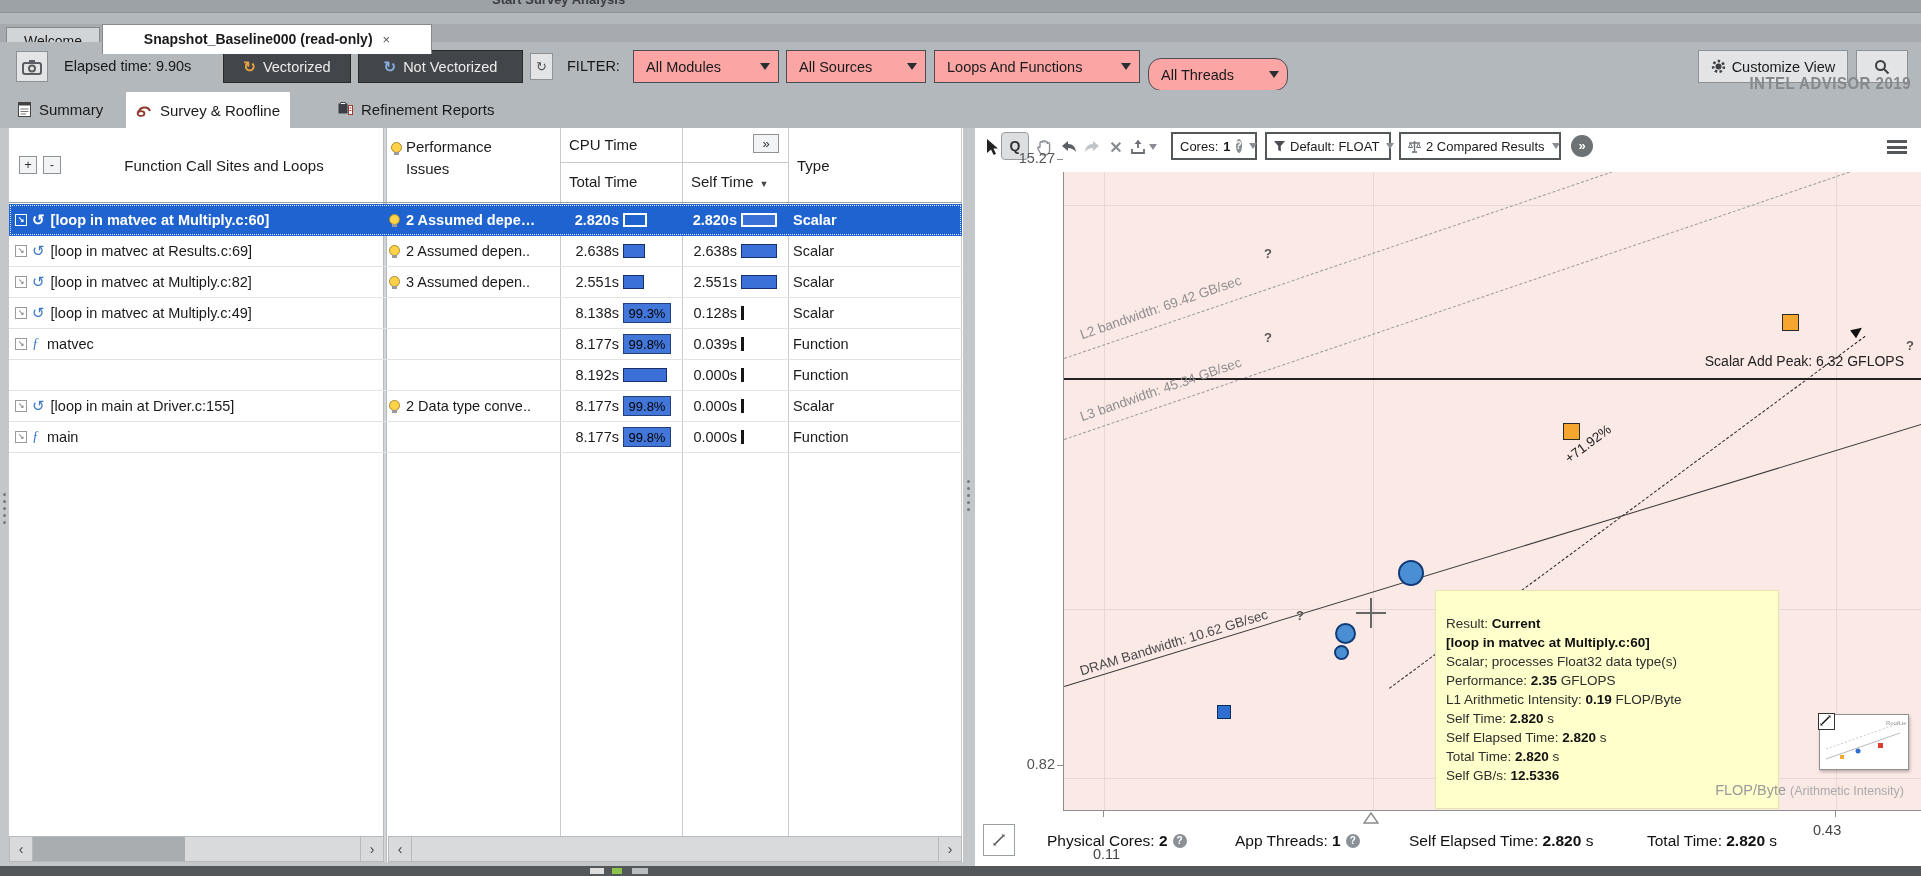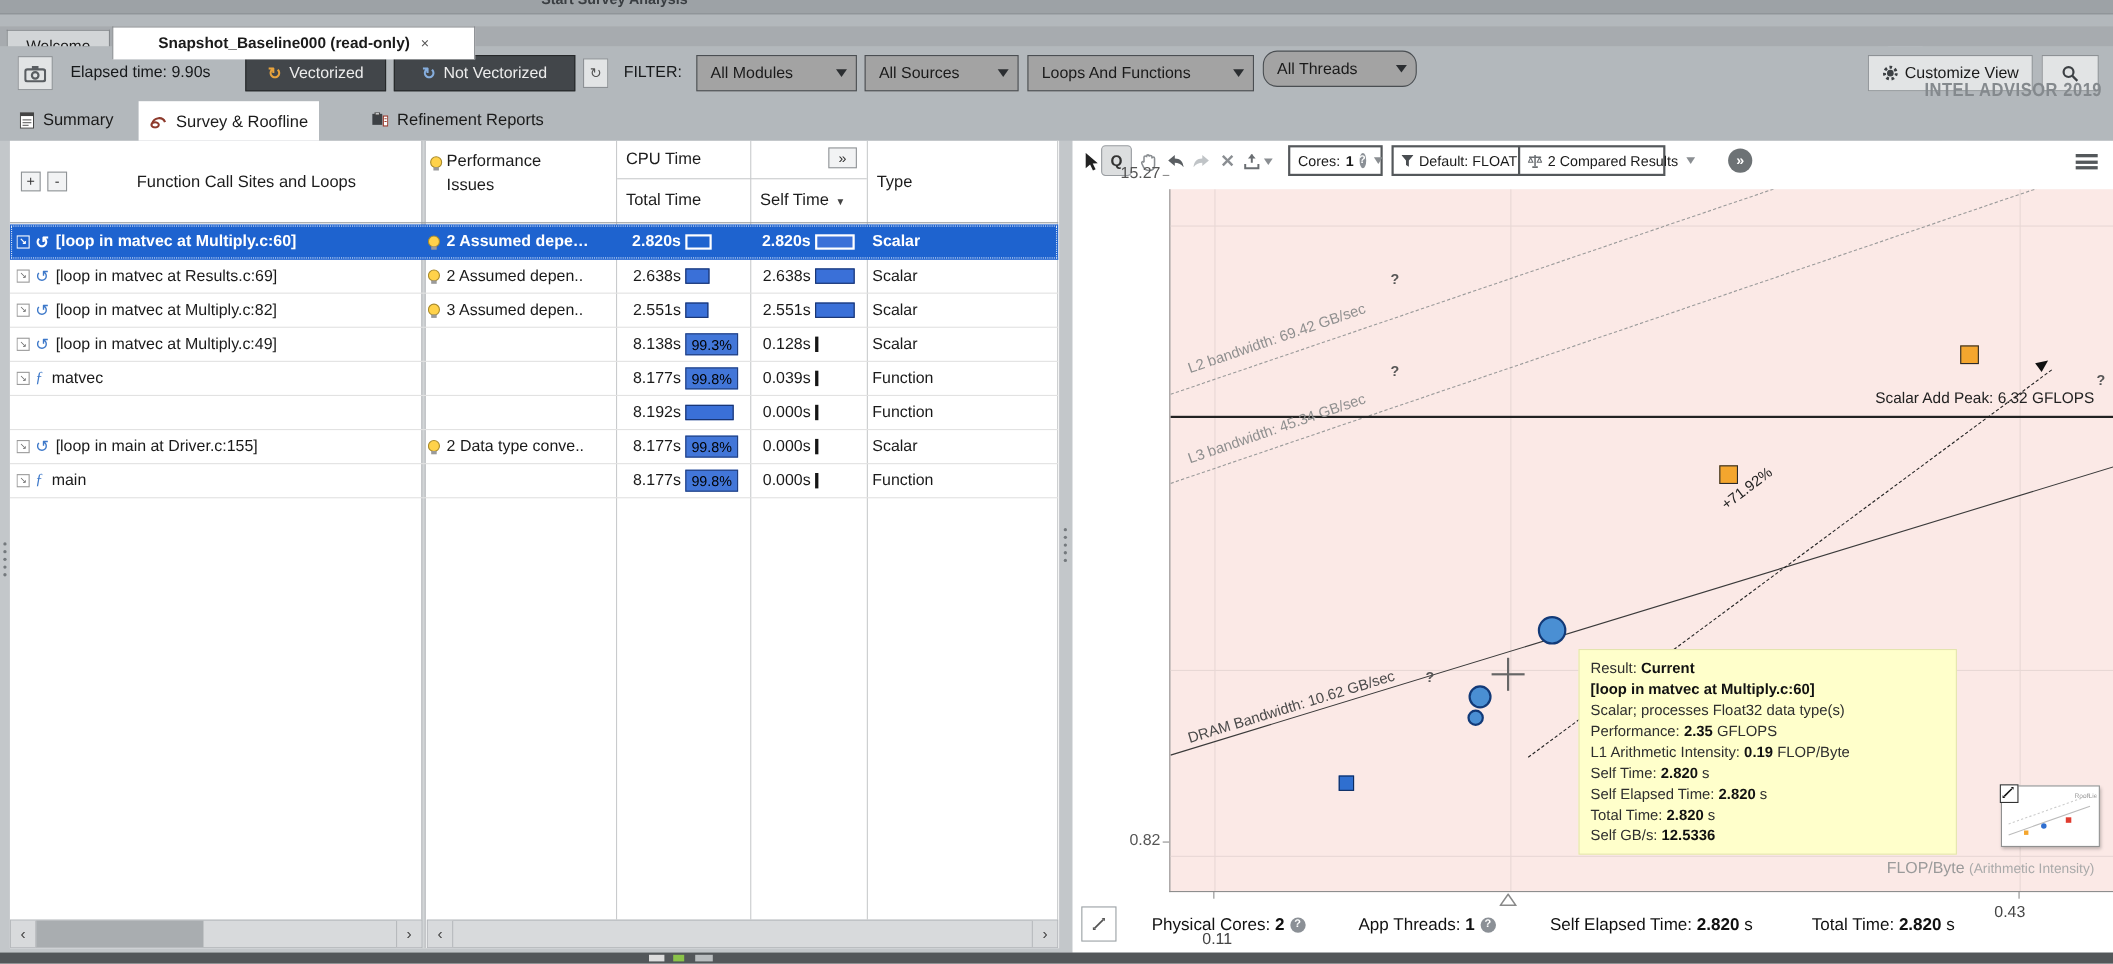--- a/index.html
+++ b/index.html
@@ -12,21 +12,21 @@
   .tab{position:absolute;box-sizing:border-box;border:1px solid #85898d;border-bottom:none;text-align:center;font-size:14px;background:#d2d5d7;}
   .tab.active{background:#fff;font-weight:bold;z-index:2;}
   .tab .close{font-weight:normal;color:#555;margin-left:10px;font-size:13px;}
   
   .toolbar{position:absolute;left:0;top:42px;width:100%;height:48px;background:#b3b8bc;}
   .hdrdeco{position:absolute;right:0;top:42px;width:420px;height:86px;overflow:hidden;pointer-events:none;}
   .chev{position:absolute;border:16px solid #bcc1c4;transform:rotate(45deg);background:transparent;}
   .btn-light{position:absolute;box-sizing:border-box;background:#e2e4e5;border:1px solid #8d9195;display:flex;align-items:center;justify-content:center;gap:6px;font-size:14.5px;}
   .btn-dark{position:absolute;box-sizing:border-box;background:#42464a;border:1px solid #26282a;color:#ececec;display:flex;align-items:center;justify-content:center;gap:7px;font-size:14.5px;}
   .tlabel{position:absolute;font-size:14.5px;color:#16181a;}
-  .dd{position:absolute;box-sizing:border-box;background:#a3a3a3;border:1px solid #4a4e52;display:flex;align-items:center;font-size:14.5px;padding:0 26px 0 12px;}
+  .dd{position:absolute;box-sizing:border-box;background:#fca5a5;border:1px solid #4a4e52;display:flex;align-items:center;font-size:14.5px;padding:0 26px 0 12px;}
   .dd .arr{position:absolute;right:8px;top:50%;margin-top:-4px;width:0;height:0;border-left:5px solid transparent;border-right:5px solid transparent;border-top:7px solid #2b2e31;}
   .glyph-orange{color:#e8a33d;font-size:15px;font-weight:bold;}
   .glyph-blue{color:#86aede;font-size:15px;font-weight:bold;}
   .watermark{position:absolute;right:10px;top:74px;font-size:15px;font-weight:bold;color:#84898d;letter-spacing:.5px;transform:scaleY(1.15);}
   
   .viewtabs{position:absolute;left:0;top:90px;width:100%;height:38px;background:#b3b8bc;}
   .vtab{position:absolute;top:5px;height:28px;display:flex;align-items:center;gap:8px;font-size:15px;padding:0 10px;}
   .vtab.active{top:2px;height:36px;background:#fff;}
   
   .main{position:absolute;left:0;top:128px;width:100%;height:738px;background:#c3c7ca;}
@@ -76,21 +76,21 @@
   .burger{position:absolute;top:12px;width:20px;height:14px;}
   .burger i{display:block;height:3px;background:#54585b;margin-bottom:2.5px;}
   .plot{position:absolute;left:88px;top:44px;width:857px;height:638px;background:#fbe9e6;border-left:1px solid #8e8e8e;border-bottom:1px solid #8e8e8e;overflow:hidden;}
   .gv{position:absolute;top:0;width:1px;height:100%;background:#e8d8d5;}
   .gh{position:absolute;left:0;height:1px;width:100%;background:#e8d8d5;}
   .roof{position:absolute;height:0;transform-origin:0 0;}
   .rlabel{position:absolute;transform-origin:0 0;font-size:13.5px;color:#8f8f8f;white-space:nowrap;}
   .qm{position:absolute;font-size:13px;font-weight:bold;color:#555;}
   .pt-c{position:absolute;border-radius:50%;background:#4a8fd3;border:2.5px solid #123a78;box-sizing:border-box;}
   .pt-s{position:absolute;box-sizing:border-box;}
-  .tooltip{position:absolute;left:371px;top:418px;width:322px;background:#ffffcb;border:1px solid #e4e4ae;padding:7px 10px;font-size:13.5px;line-height:19px;color:#2e2e2e;white-space:nowrap;}
+  .tooltip{position:absolute;left:371px;top:418px;width:322px;background:#ffffcb;border:1px solid #e4e4ae;padding:23px 10px;font-size:13.5px;line-height:19px;color:#2e2e2e;white-space:nowrap;}
   .tooltip b{color:#111;}
   .ytick{position:absolute;font-size:14.5px;color:#555;text-align:right;width:52px;}
   .xtick{position:absolute;font-size:14.5px;color:#444;}
   .gflops{position:absolute;left:93px;top:50px;writing-mode:vertical-rl;font-size:14px;color:#8a8a8a;letter-spacing:1px;}
   .xaxlab{position:absolute;font-size:14.5px;color:#9a9a9a;text-align:right;}
   .minimap{position:absolute;left:755px;top:542px;width:88px;height:54px;background:#fff;border:1px solid #909090;box-shadow:1px 2px 3px rgba(0,0,0,.25);}
   .statusrow{position:absolute;top:702px;width:100%;height:32px;font-size:15.5px;color:#111;}
   .hc{display:inline-block;width:14px;height:14px;border-radius:50%;background:#8b9096;color:#fff;font-size:10px;line-height:14px;text-align:center;font-weight:bold;vertical-align:2px;margin-left:5px;}
   .bottomstrip{position:absolute;left:0;top:866px;width:100%;height:10px;background:#53575a;}
   .crossh{position:absolute;background:#666;}
@@ -142,21 +142,21 @@
         <span class="arr"></span>
       </div>
     <div class="dd" style="left:786px;top:8px;width:140px;height:33px;">
         <span>All Sources</span>
         <span class="arr"></span>
       </div>
     <div class="dd" style="left:934px;top:8px;width:206px;height:33px;">
         <span>Loops And Functions</span>
         <span class="arr"></span>
       </div>
-    <div class="dd" style="left:1148px;top:4px;width:140px;height:33px;border-radius:13px;">
+    <div class="dd" style="left:1148px;top:16px;width:140px;height:33px;border-radius:13px;">
         <span>All Threads</span>
         <span class="arr"></span>
       </div>
     <div class="btn-light" style="left:1698px;top:8px;width:150px;height:33px;">
       <span>
           <svg width="15" height="15" viewBox="0 0 15 15">
             <circle cx="7.5" cy="7.5" r="3" fill="#3c4044"></circle>
             <circle cx="7.5" cy="7.5" r="5.4" fill="none" stroke="#3c4044" stroke-width="2.6" stroke-dasharray="2.4 2.4"></circle>
           </svg>
         </span>
@@ -458,21 +458,21 @@
       </div>
       <div class="dd2" style="left:290px;width:126px;">
         <span>
             <svg width="11" height="11" viewBox="0 0 11 11">
               <path d="M0 0 H11 L6.8 5 V10.5 L4.2 9 V5 Z" fill="#4a4e52"></path>
             </svg>
           </span>
         <span>Default: FLOAT</span>
           <span class="arr2"></span>
       </div>
-      <div class="dd2" style="left:405px;width:134px;">
+      <div class="dd2" style="left:424px;width:162px;">
         <span>
             <svg width="13" height="13" viewBox="0 0 13 13">
               <line x1="6.5" y1="1" x2="6.5" y2="11" stroke="#6a6e72" stroke-width="1.4"></line>
               <line x1="1" y1="3" x2="12" y2="3" stroke="#6a6e72" stroke-width="1.4"></line>
               <path d="M0.5 7.5 L2.5 3.5 L4.5 7.5 Z" fill="none" stroke="#6a6e72"></path>
               <path d="M8.5 7.5 L10.5 3.5 L12.5 7.5 Z" fill="none" stroke="#6a6e72"></path>
               <line x1="4" y1="12" x2="9" y2="12" stroke="#6a6e72" stroke-width="1.6"></line>
             </svg>
           </span>
         <span>2 Compared Results</span>

